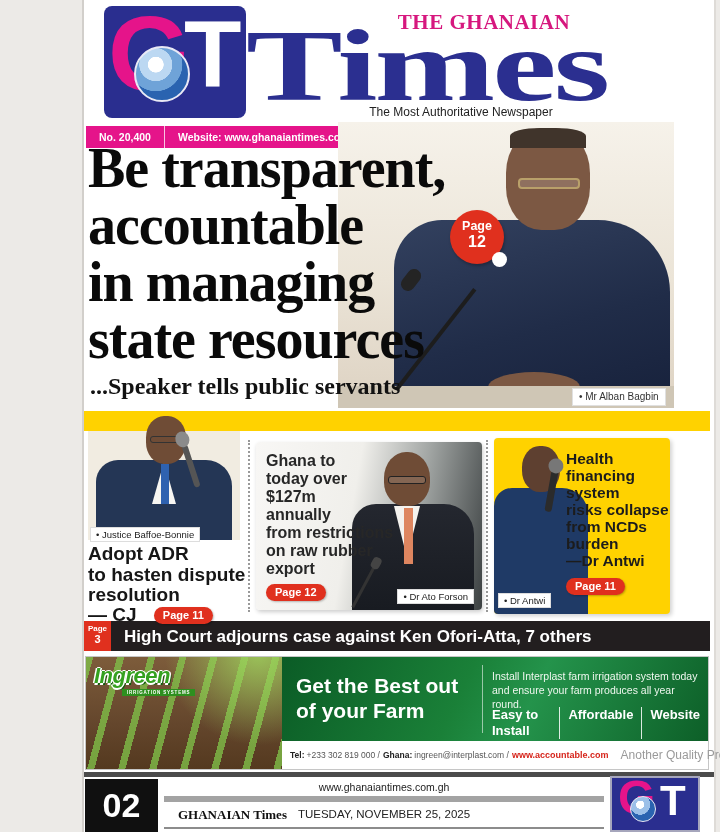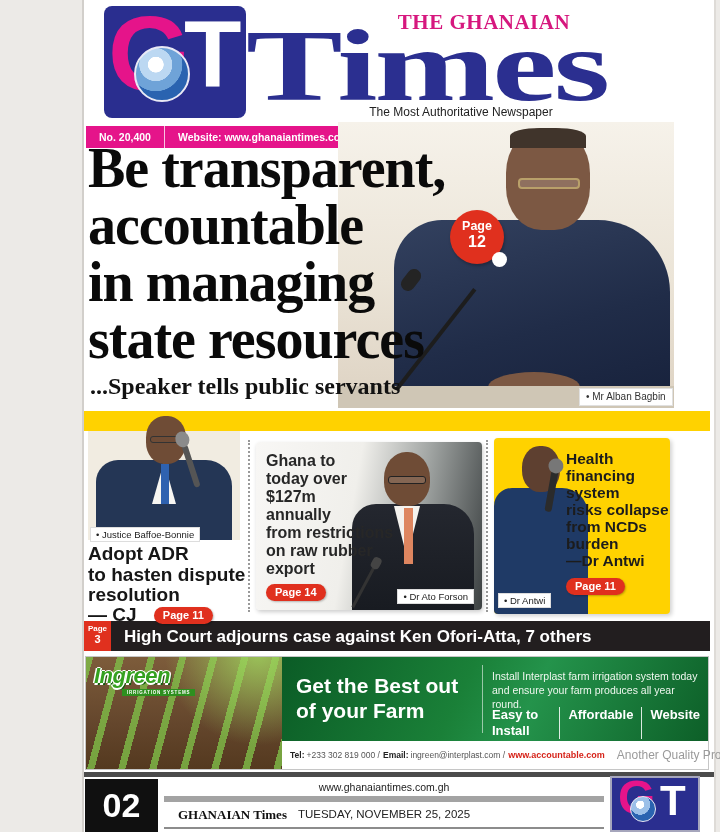--- a/index.html
+++ b/index.html
@@ -45,21 +45,21 @@
   .lead-headline { position:absolute; left:4px; top:140px; z-index:3;
      font:700 56px/57px "Liberation Serif","DejaVu Serif",serif; color:#0a0a0a; letter-spacing:-1px; white-space:nowrap; }
   .page12 { position:absolute; left:366px; top:210px; width:54px; height:54px; background:#e0301e; border-radius:50%;
      z-index:4; color:#fff; text-align:center; box-shadow:1px 2px 3px rgba(0,0,0,.25); }
   .page12::after { content:""; position:absolute; right:-3px; bottom:-3px; width:15px; height:15px; background:#fff; border-radius:50%; }
   .page12 .w { display:block; margin-top:10px; font:700 12.5px/13px "Liberation Sans",sans-serif; }
   .page12 .n { display:block; font:700 16px/17px "Liberation Sans",sans-serif; }
   .lead-subhead { position:absolute; left:6px; top:374px; z-index:3;
      font:700 24px/1 "Liberation Serif","DejaVu Serif",serif; color:#121212; }
   .lead-caption { position:absolute; left:488px; top:388px; z-index:4; background:#fff; border:1px solid #e0e0e0;
-     font:400 10px/14px "Liberation Sans",sans-serif; color:#333; padding:1px 6px; white-space:nowrap;margin-left:7px; }
+     font:400 10px/14px "Liberation Sans",sans-serif; color:#333; padding:1px 6px; white-space:nowrap; }
 
   
   .yellow-band { position:absolute; left:0; top:411px; width:626px; height:20px; background:#ffd200; }
 
   
   .justice-photo { position:absolute; left:4px; top:416px; width:152px; height:124px; z-index:2;
      background:linear-gradient(180deg, rgba(0,0,0,0) 0 15px, #f1ece1 15px 100%); }
   .j-head { position:absolute; left:58px; top:0; width:40px; height:48px; background:#6f4c36; border-radius:45%; }
   .j-glasses { position:absolute; left:62px; top:20px; width:32px; height:7px; border:1.5px solid #333; border-radius:3px; }
   .j-body { position:absolute; left:8px; top:44px; width:136px; height:80px; background:#243655; border-radius:22px 26px 0 0; }
@@ -238,21 +238,21 @@
       <div class="mid-headline">
         <div>Ghana to</div>
         <div>today over</div>
         <div>$127m</div>
         <div>annually</div>
         <div>from restrictions</div>
         <div>on raw rubber</div>
         <div>export</div>
       </div>
       <div class="mid-badge">
-        <span class="pill">Page 14</span>
+        <span class="pill">Page 12</span>
       </div>
       <div class="mid-caption">• Dr Ato Forson</div>
     </div>
 
     <div class="right-card">
       <div class="a-body"></div>
       <div class="a-head"></div>
       <div class="a-mic"></div>
       <div class="right-headline">
         <div>Health</div>
@@ -294,21 +294,21 @@
         </div>
         <div class="ad-features">
           <span>Easy to Install</span>
           <span>Affordable</span>
           <span>Website</span>
         </div>
       </div>
       <div class="ad-contact">
         <b>Tel:</b>
         <span class="v">+233 302 819 000 /</span>
-        <b>Email:</b>
+        <b>Ghana:</b>
         <span class="v">ingreen@interplast.com /</span>
         <span class="ad-web">www.accountable.com</span>
         <span class="ad-note">Another Quality Product from</span>
         <span class="interplast">Interplast</span>
       </div>
     </div>
 
     <div class="foot-bar"></div>
     <div class="page-num">02</div>
     <div class="foot-site">www.ghanaiantimes.com.gh</div>

